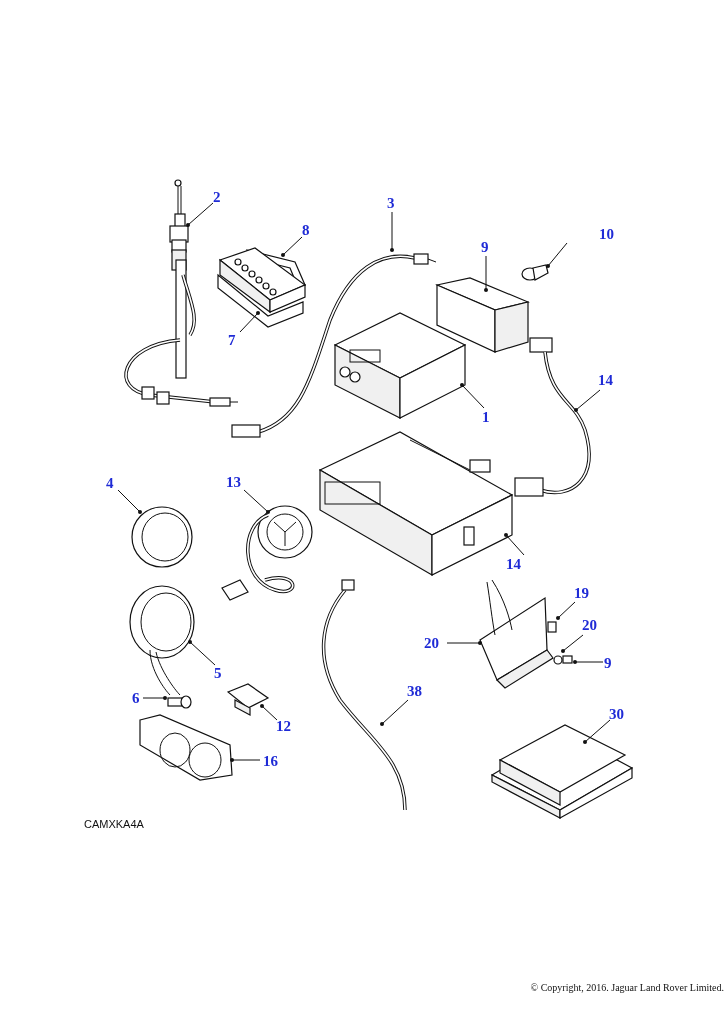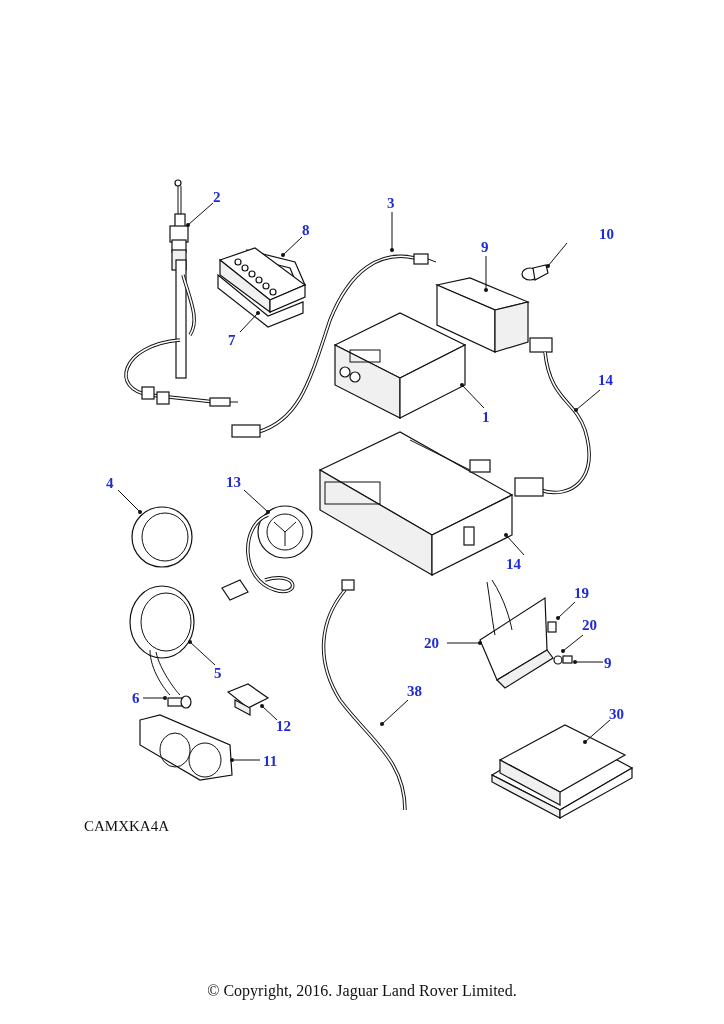--- a/index.html
+++ b/index.html
@@ -1,20 +1,20 @@
 <!DOCTYPE html>
 <html><head>
 <meta charset="utf-8">
 <style>
   html,body{margin:0;padding:0;background:#fff;}
   body{width:724px;height:1024px;position:relative;overflow:hidden;font-family:"Liberation Serif",serif;}
   #diagram{position:absolute;left:0;top:0;width:724px;height:1024px;}
   .callout{position:absolute;color:#1f2bd6;font-weight:bold;font-size:15px;font-family:"Liberation Serif",serif;line-height:1;}
-  .ref{position:absolute;left:84px;top:818px;font-size:15px;color:#111;font-family:Liberation Serif, serif;}
-  .copy{position:absolute;left:0;width:724px;top:982px;text-align:center;font-size:16px;color:#111;font-family:"Liberation Serif",serif;}
+  .ref{position:absolute;left:84px;top:818px;font-size:11px;color:#111;font-family:Liberation Sans, sans-serif;}
+  .copy{position:absolute;left:0;width:724px;top:982px;text-align:right;font-size:10px;color:#111;font-family:"Liberation Serif",serif;}
   svg .p{fill:#fff;stroke:#111;stroke-width:1.2;}
   svg .g{fill:#f0f0f0;stroke:#111;stroke-width:1.2;}
   svg .l{fill:none;stroke:#111;stroke-width:1;}
   svg .w{fill:none;stroke:#111;stroke-width:3.5;}
   svg .wi{fill:none;stroke:#fff;stroke-width:1.6;}
   svg .dot{fill:#111;}
 </style>
 </head>
 <body>
 
@@ -217,21 +217,21 @@
 <div class="callout" style="left:481px;top:240px">9</div>
 <div class="callout" style="left:599px;top:227px">10</div>
 <div class="callout" style="left:482px;top:410px">1</div>
 <div class="callout" style="left:598px;top:373px">14</div>
 <div class="callout" style="left:106px;top:476px">4</div>
 <div class="callout" style="left:226px;top:475px">13</div>
 <div class="callout" style="left:506px;top:557px">14</div>
 <div class="callout" style="left:214px;top:666px">5</div>
 <div class="callout" style="left:132px;top:691px">6</div>
 <div class="callout" style="left:276px;top:719px">12</div>
-<div class="callout" style="left:263px;top:754px">11</div>
+<div class="callout" style="left:263px;top:754px">16</div>
 <div class="callout" style="left:424px;top:636px">20</div>
 <div class="callout" style="left:574px;top:586px">19</div>
 <div class="callout" style="left:582px;top:618px">20</div>
 <div class="callout" style="left:604px;top:656px">9</div>
 <div class="callout" style="left:407px;top:684px">38</div>
 <div class="callout" style="left:609px;top:707px">30</div>
 
 <div class="ref">CAMXKA4A</div>
 <div class="copy">© Copyright, 2016. Jaguar Land Rover Limited.</div>
 

